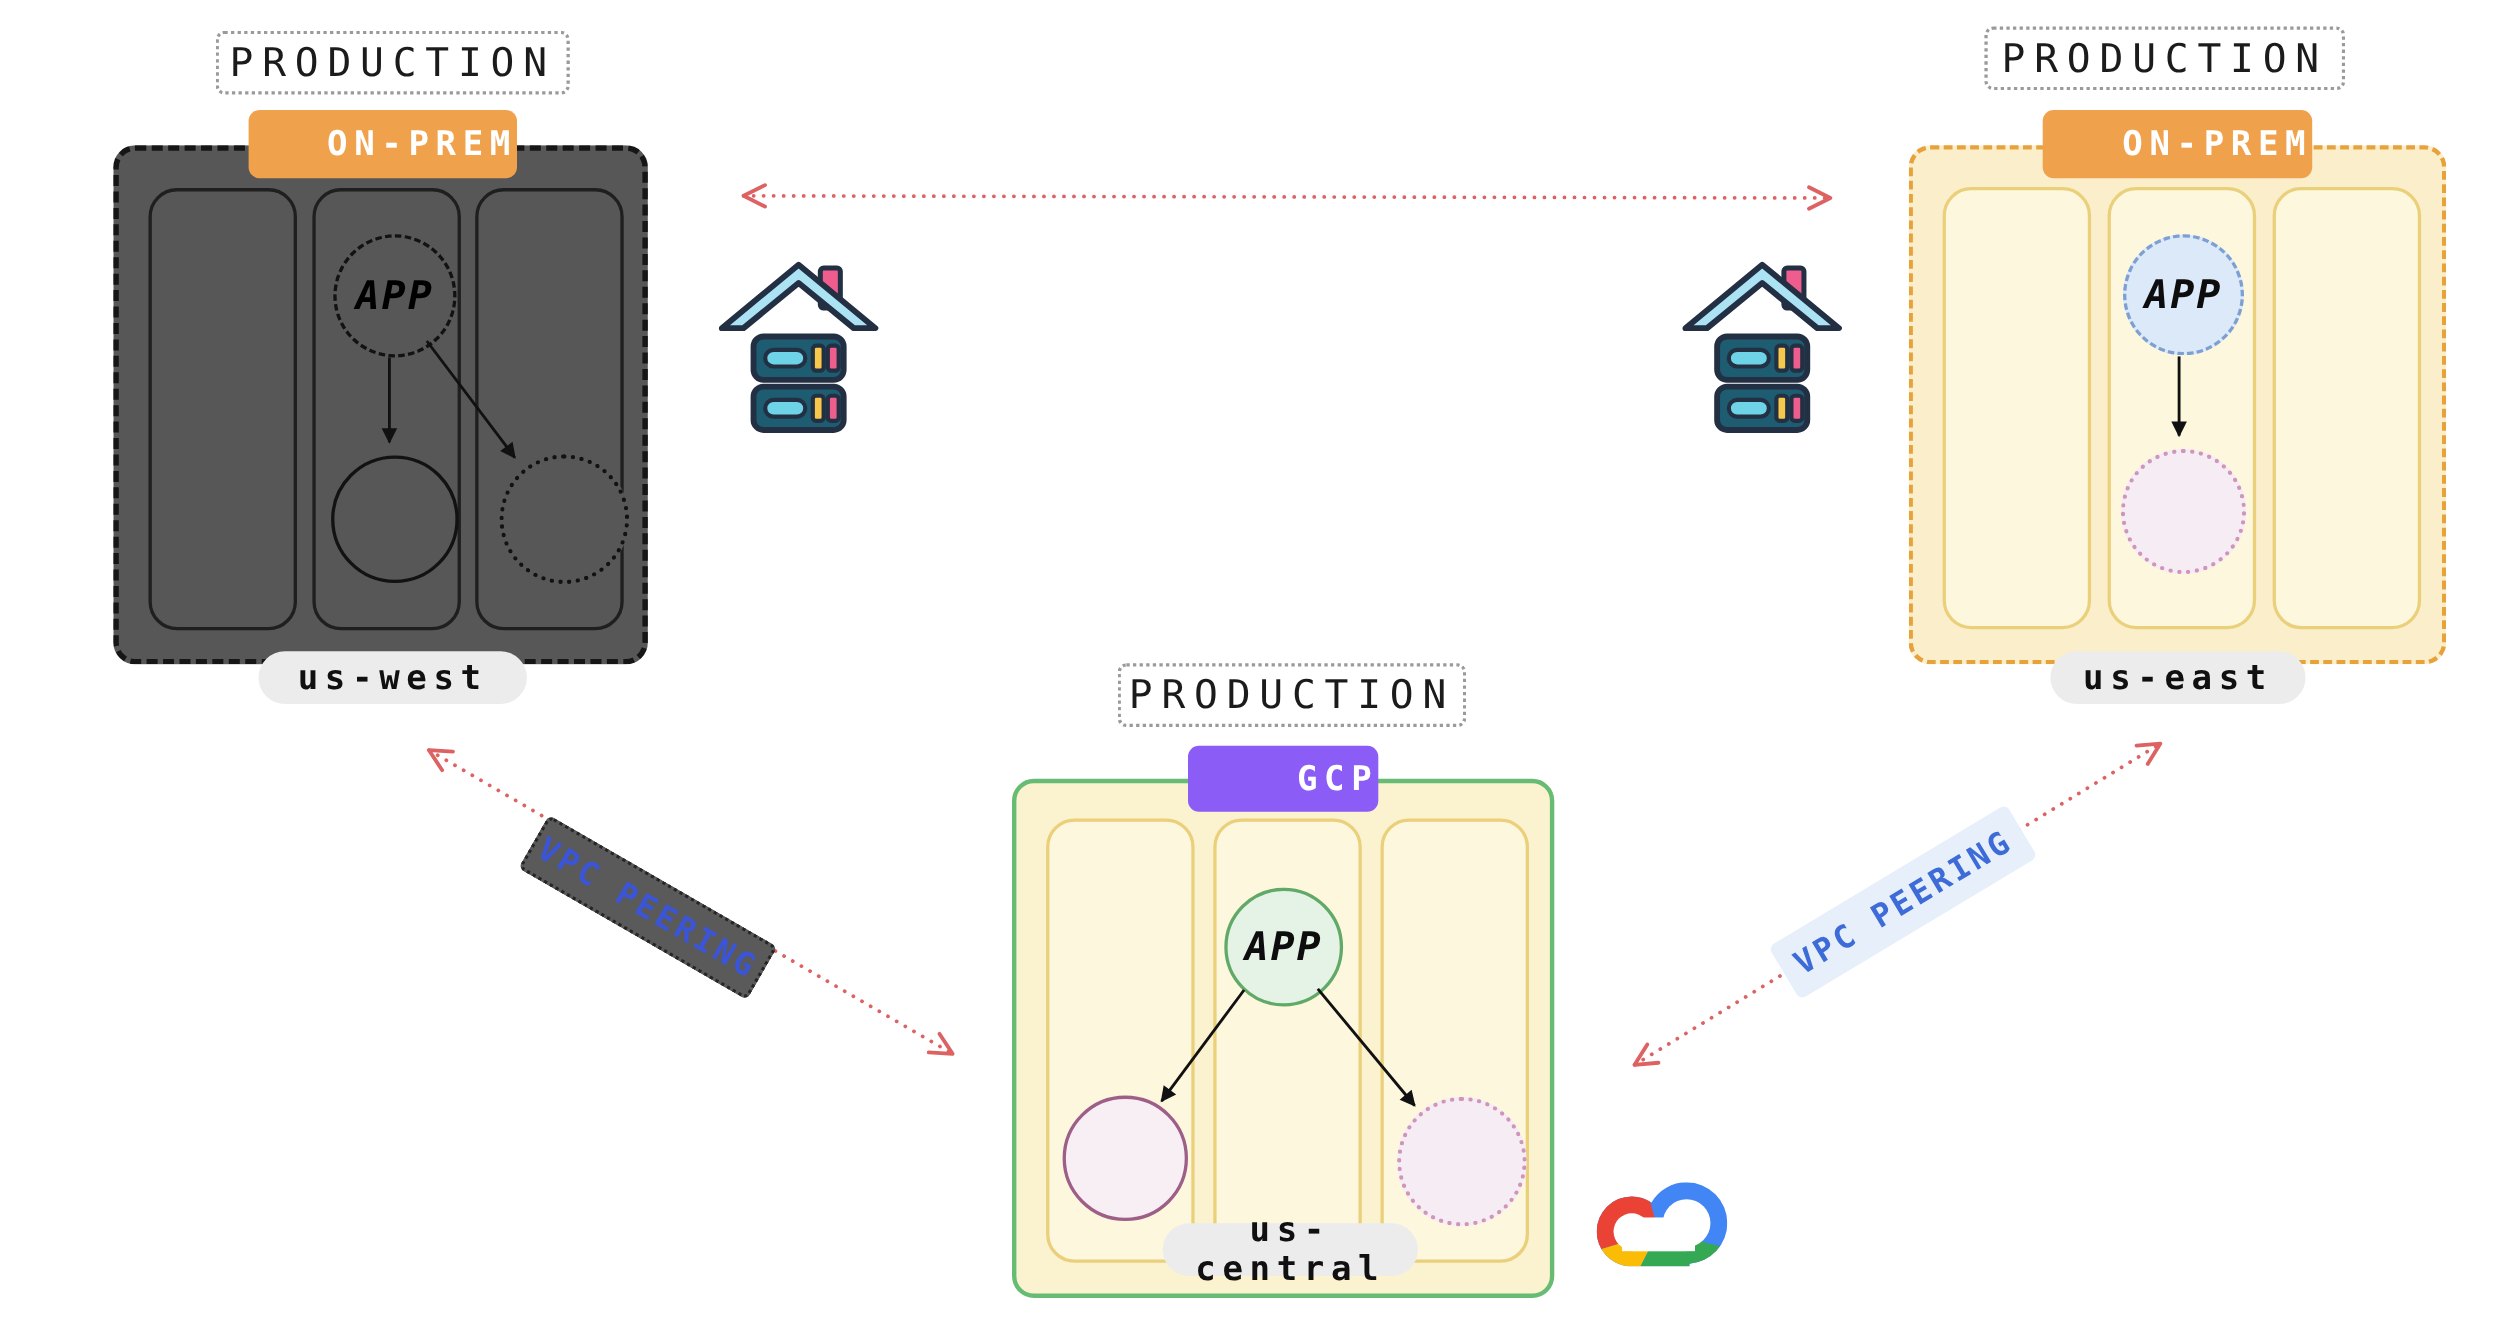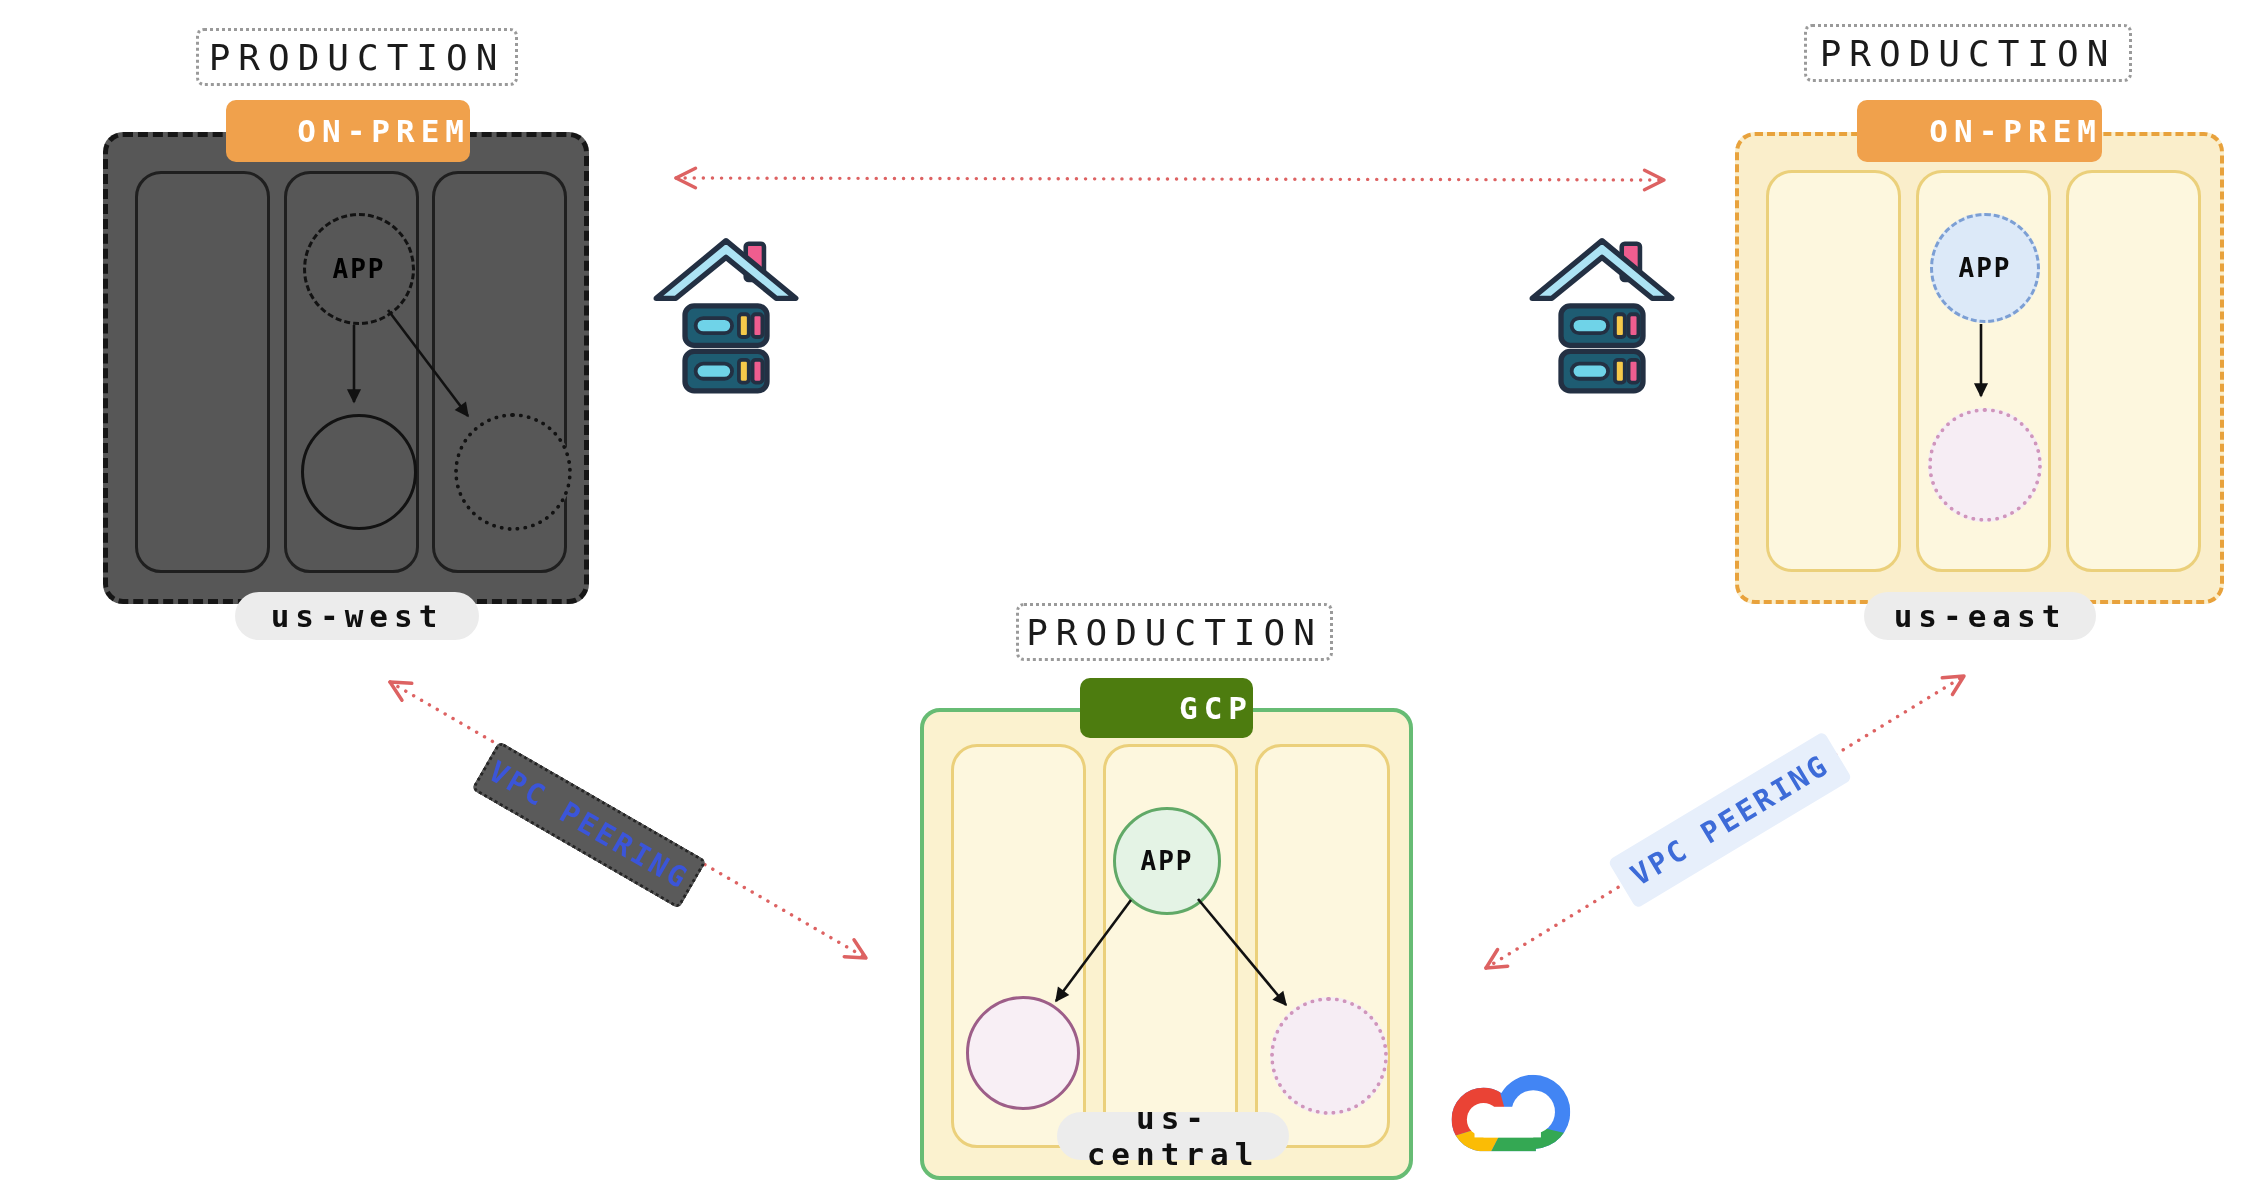--- a/index.html
+++ b/index.html
@@ -13,35 +13,35 @@
     display: flex; align-items: center; justify-content: center;
     font-size: 36px; color: #1b1b1b; letter-spacing: 8px;
   }
   .badge {
     position: absolute; height: 62px; border-radius: 10px;
     display: flex; align-items: center; justify-content: flex-end;
     font-size: 31px; font-weight: bold; color: #ffffff; letter-spacing: 6px;
     z-index: 3;
   }
   .badge-orange { background: #F0A14C; }
-  .badge-green  { background: #4d7c0f; padding-left: 19px; }
+  .badge-green  { background: #8b5cf6; padding-left: 19px; }
 
   .site-box { position: absolute; border-radius: 20px; }
   .site-dark  { background: #575757; border: 5px dashed #161616; }
   .site-cream { background: #FAEECB; border: 4px dashed #E8A23C; }
   .site-gcp   { background: #FBF2CF; border: 4px solid #67BC74; }
 
   .zone { position: absolute; width: 135px; border-radius: 26px; }
   .zone-dark { border: 3px solid #1f1f1f; }
   .zone-gold { border: 3px solid #EBD07B; background: #FDF7DE; }
 
   .node {
     position: absolute; border-radius: 50%;
     display: flex; align-items: center; justify-content: center;
-    font-weight: bold; font-size: 26px; letter-spacing: 2px; color: #0d0d0d;
+    font-weight: bold; font-size: 36px; letter-spacing: 2px; color: #0d0d0d; font-style: italic;
   }
   .node-app-dark    { background: #575757; border: 3px dashed #121212; color: #000000; }
   .node-solid-dark  { background: #575757; border: 3px solid  #121212; }
   .node-dotted-dark { background: #575757; border: 4px dotted #121212; }
   .node-app-blue    { background: #DCE9F8; border: 3px dashed #7C9FD4; }
   .node-dotted-pink { background: #F6EDF4; border: 4px dotted #D095BC; }
   .node-app-green   { background: #E4F3E5; border: 3px solid  #61A967; }
   .node-solid-purple{ background: #F8EFF5; border: 3px solid  #9D5E88; }
 
   .region-pill {

